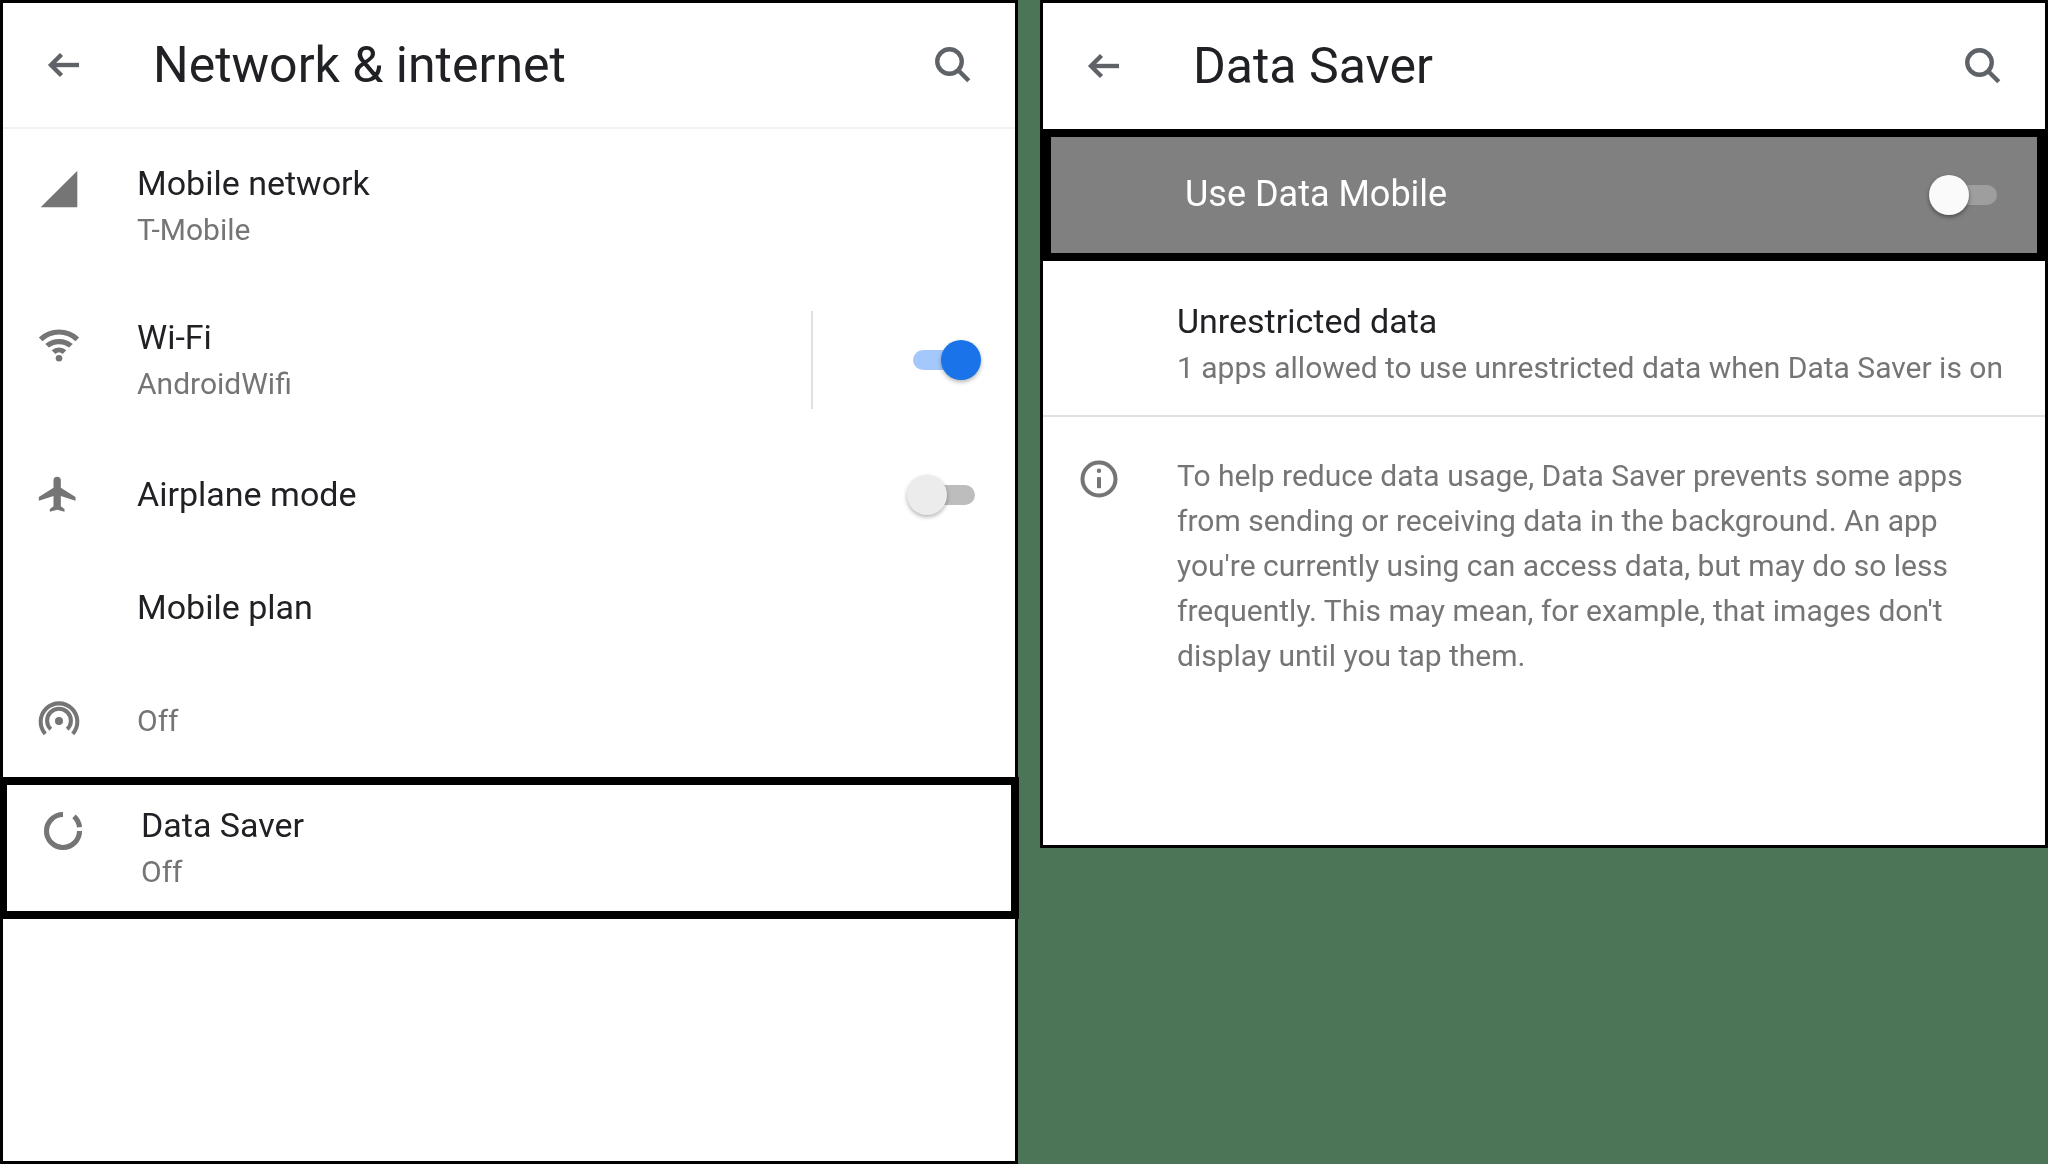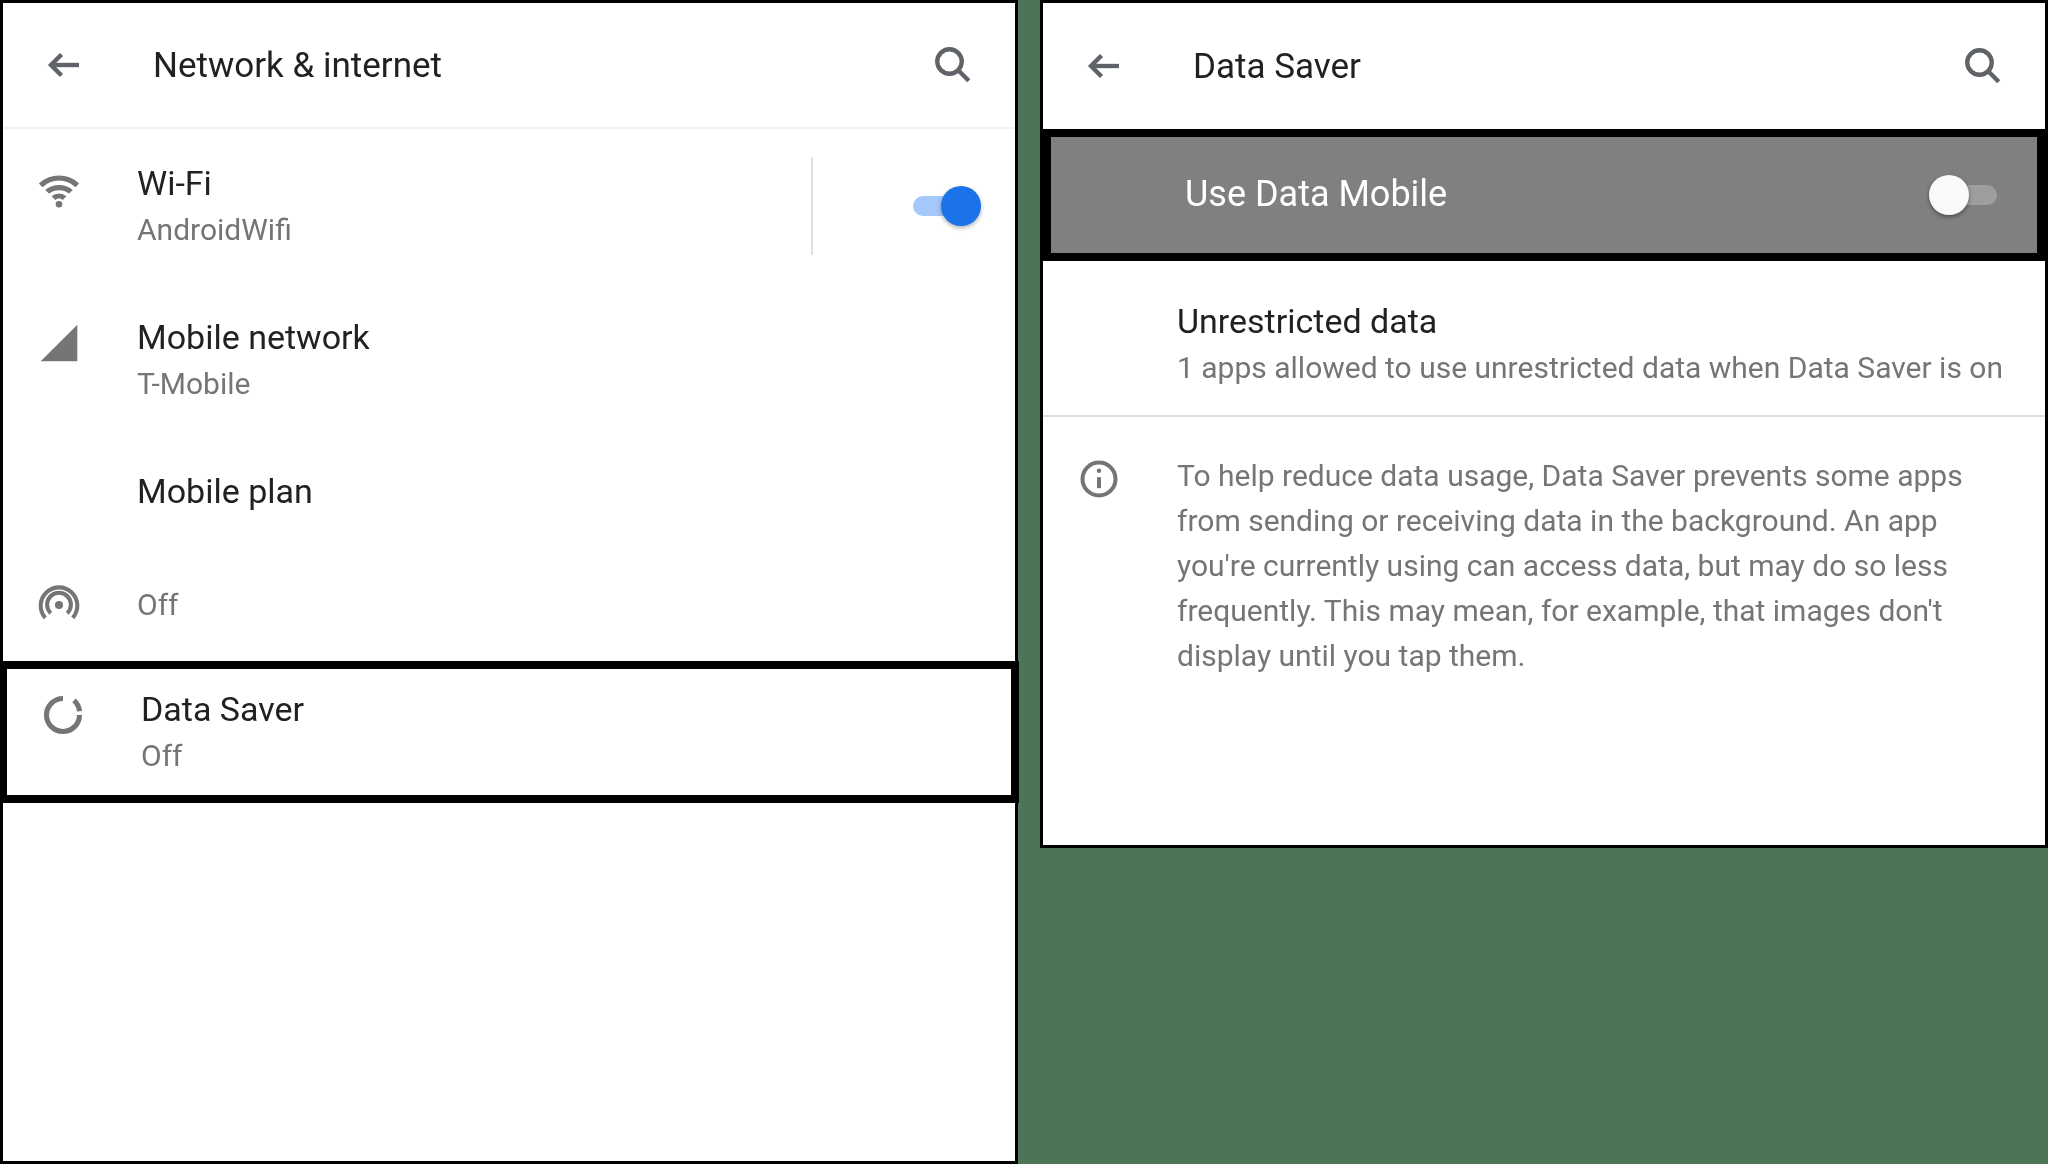--- a/index.html
+++ b/index.html
@@ -21,21 +21,21 @@
   
   .appbar {
     display: flex;
     align-items: center;
     height: 126px;
     padding: 0 34px 0 34px;
     border-bottom: 2px solid #f2f2f2;
   }
   .appbar .title {
     flex: 1;
-    font-size: 35px;
+    font-size: 50px;
     color: #202124;
     padding-left: 60px;
   }
   .icon-btn {
     width: 56px; height: 56px;
     display: flex; align-items: center; justify-content: center;
     color: #5f6368;
     cursor: pointer;
   }
   .icon-btn svg { width: 42px; height: 42px; }
@@ -125,20 +125,32 @@
       <svg viewBox="0 0 24 24" fill="none" stroke="currentColor" stroke-width="2.5">
         <circle cx="10" cy="10" r="7"></circle>
           <path d="M21 21l-6-6"></path>
       </svg>
     </div>
   </div>
 
   <div class="row">
     <div class="row-icon">
       <svg viewBox="0 0 24 24" fill="currentColor">
+          <path d="M2 22L22 2v20H2z"></path>
+        </svg>
+    </div>
+    <div class="row-text">
+      <div class="row-title">Mobile network</div>
+      <div class="row-sub">T-Mobile</div>
+    </div>
+  </div>
+
+  <div class="row">
+    <div class="row-icon">
+      <svg viewBox="0 0 24 24" fill="currentColor">
         <path d="M12 18.5a1.8 1.8 0 100 3.6 1.8 1.8 0 000-3.6z"></path>
         <path d="M4.5 12.5a12 12 0 0115 0l-2 2a9 9 0 00-11 0l-2-2z"></path>
         <path d="M1 9a16 16 0 0122 0l-2 2a13 13 0 00-18 0L1 9z"></path>
         <path d="M8 16a6 6 0 018 0l-2 2a3 3 0 00-4 0l-2-2z"></path>
       </svg>
     </div>
     <div class="row-text">
       <div class="row-title">Wi-Fi</div>
       <div class="row-sub">AndroidWifi</div>
     </div>
@@ -147,29 +159,33 @@
       <div class="switch on">
         <div class="track"></div>
           <div class="thumb"></div>
       </div>
     </div>
   </div>
 
   <div class="row">
     <div class="row-icon">
       <svg viewBox="0 0 24 24" fill="currentColor">
-          <path d="M2 22L22 2v20H2z"></path>
-        </svg>
-    </div>
-    <div class="row-text">
-      <div class="row-title">Mobile network</div>
-      <div class="row-sub">T-Mobile</div>
-    </div>
-  </div>
-
+        <path d="M21 14v-2l-8-5V3a2 2 0 10-4 0v4l-8 5v2l8-2.5V17l-2 1.5V20l4-1 4 1v-1.5L13 17v-5.5l8 2.5z"></path>
+      </svg>
+    </div>
+    <div class="row-text" style="align-self:center;">
+      <div class="row-title">Airplane mode</div>
+    </div>
+    <div class="row-trail" style="align-self:center;">
+      <div class="switch off">
+        <div class="track"></div>
+          <div class="thumb"></div>
+      </div>
+    </div>
+  </div>
 
   <div class="row">
     <div class="row-icon"></div>
     <div class="row-text" style="align-self:center;">
       <div class="row-title">Mobile plan</div>
     </div>
   </div>
 
   <div class="row">
     <div class="row-icon">

